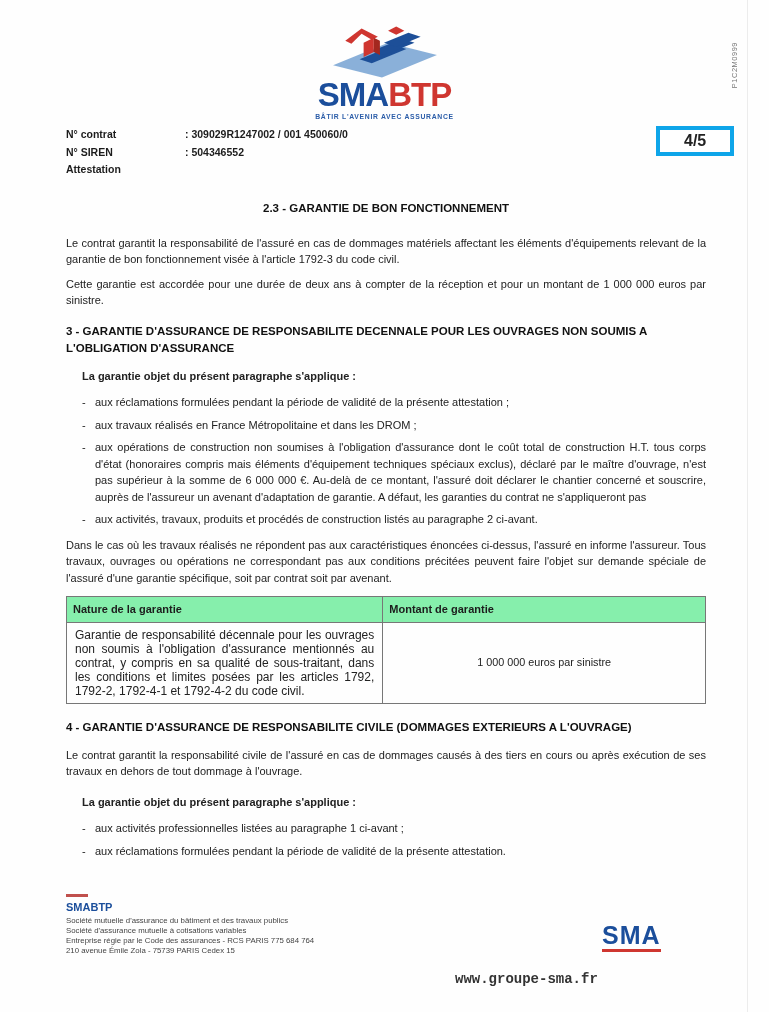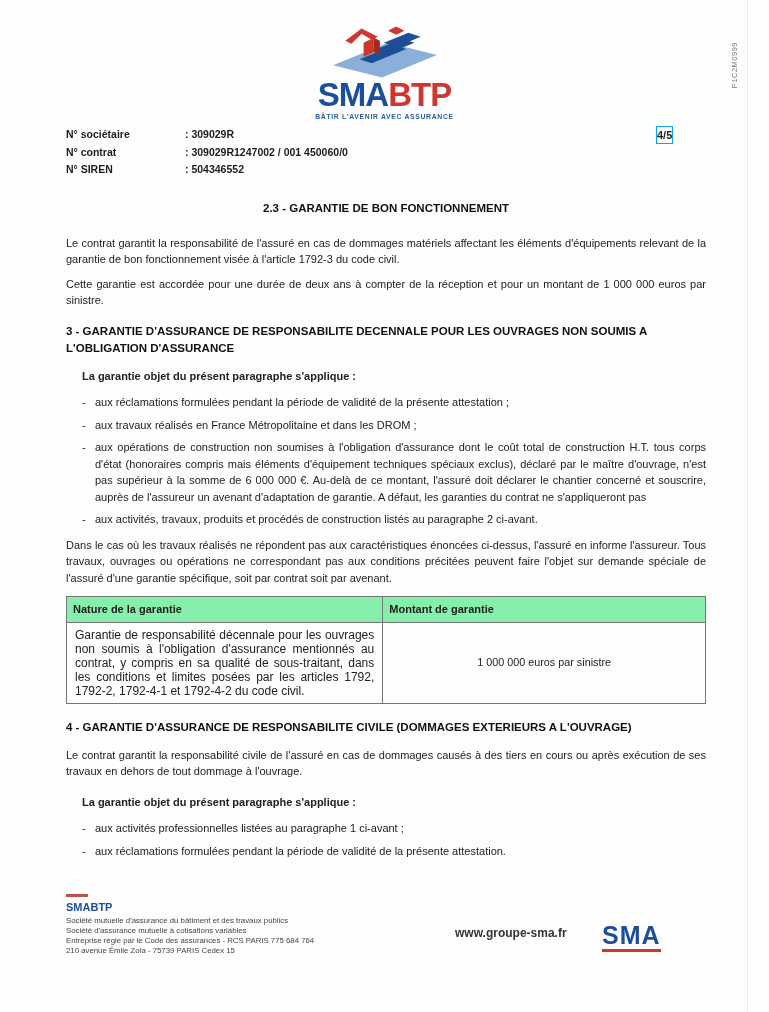--- a/index.html
+++ b/index.html
@@ -37,22 +37,22 @@
   .wordmark .sma{ color:#1b4e9b; }
   .wordmark .btp{ color:#cf3630; }
   .tagline{
     margin-top:3px; font-size:6.8px; font-weight:bold;
     color:#2a5ca8; letter-spacing:0.7px;
   }
 
   
   .page-box{
     position:absolute; left:656px; top:126px;
-    border:1px solid #0ea5e9; background:#fff;
-    font-size:11px; font-weight:bold; padding:2px 0; color:#222;
+    border:4px solid #0ea5e9; background:#fff;
+    font-size:16px; font-weight:bold; padding:2px 24px; color:#222;
   }
   .hdr-fields{ position:absolute; left:66px; top:126px; font-size:10.5px; }
   .hrow{ display:flex; line-height:17.5px; }
   .hlabel{ width:119px; font-weight:bold; }
   .hval{ font-weight:bold; }
 
   
   .content{
     position:absolute; left:66px; top:200px; width:640px;
     font-size:11px; line-height:16.5px; color:#222;
@@ -90,22 +90,22 @@
     text-align:justify;
   }
   td.cell-montant{ text-align:center; font-size:10.8px; }
 
   
   .footer-left{ position:absolute; left:66px; top:894px; }
   .footer-dash{ width:22px; height:3px; background:#c0504d; margin-bottom:4px; }
   .footer-company{ font-size:11px; font-weight:bold; color:#1b4e9b; margin-bottom:3px; }
   .footer-line{ font-size:7.8px; line-height:10px; color:#444; }
   .footer-site{
-    position:absolute; left:455px; top:926px;
-    font-size:12px; font-weight:bold; color:#333;
+    position:absolute; left:455px; top:971px;
+    font-size:14px; font-weight:bold; color:#333;font-family:Liberation Mono, monospace;
   }
   .footer-sma{
     position:absolute; left:602px; top:922px;
     font-size:25px; font-weight:bold; color:#1b4e9b; letter-spacing:1px;
     border-bottom:3px solid #cf3630; padding-bottom:1px; line-height:26px;
   }
 </style>
 </head>
 <body>
 
@@ -124,30 +124,30 @@
     <polygon points="58,6 66,2 74,6 66,10" fill="#cf3630"></polygon>
   </svg>
   <div class="wordmark"><span class="sma">SMA</span><span class="btp">BTP</span></div>
   <div class="tagline">BÂTIR L'AVENIR AVEC ASSURANCE</div>
 </header>
 
 <div class="page-box">4/5</div>
 
 <div class="hdr-fields">
   <div class="hrow">
-    <span class="hlabel">N° sociétaire</span>
-    <span class="hval">: 309029R</span>
-  </div>
-  <div class="hrow">
     <span class="hlabel">N° contrat</span>
     <span class="hval">: 309029R1247002 / 001 450060/0</span>
   </div>
   <div class="hrow">
     <span class="hlabel">N° SIREN</span>
     <span class="hval">: 504346552</span>
+  </div>
+  <div class="hrow">
+    <span class="hlabel">Attestation</span>
+    <span class="hval"></span>
   </div>
 </div>
 
 <main class="content">
 
   <div class="sec-title-center">2.3 - GARANTIE DE BON FONCTIONNEMENT</div>
   <p class="para">Le contrat garantit la responsabilité de l'assuré en cas de dommages matériels affectant les éléments d'équipements relevant de la garantie de bon fonctionnement visée à l'article 1792-3 du code civil.</p>
   <p class="para gap">Cette garantie est accordée pour une durée de deux ans à compter de la réception et pour un montant de 1 000 000 euros par sinistre.</p>
 
   <div class="sec-heading">3 -  GARANTIE D'ASSURANCE DE RESPONSABILITE DECENNALE POUR LES OUVRAGES NON SOUMIS A L'OBLIGATION D'ASSURANCE</div>

